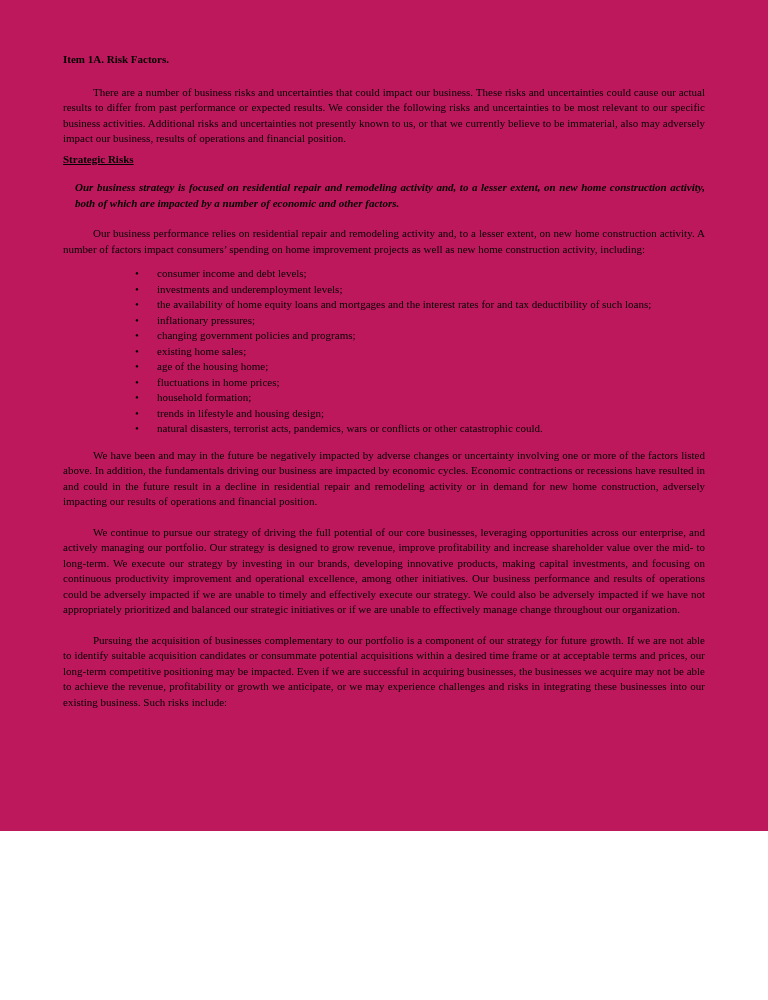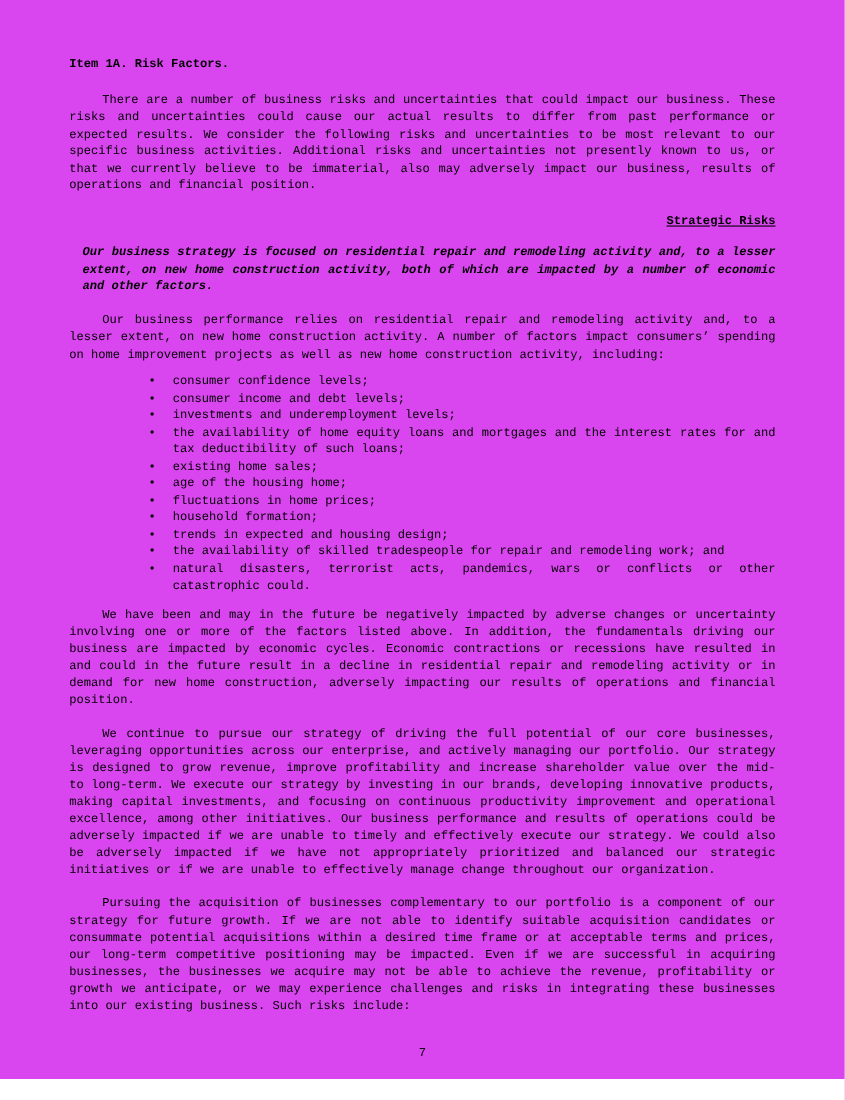--- a/index.html
+++ b/index.html
@@ -1,49 +1,48 @@
 <!DOCTYPE html>
 <html><head>
 <meta charset="utf-8">
 <style>
   * { box-sizing: border-box; }
   html, body { margin: 0; padding: 0; background: #ffffff; }
   .page {
     position: relative;
     width: 768px;
-    height: 981px;
-    background: #d946ef;
+    height: 831px;
+    background: #be185d;
     overflow: hidden;
-    font-family: Liberation Mono, monospace;
+    font-family: Liberation Serif, serif;
     color: #000000;
   }
   .content {
     position: absolute;
     left: 63px;
     top: 52px;
     width: 642px;
     font-size: 11px;
     line-height: 15.5px;
   }
   .item-heading {
     font-weight: 700;
     margin: 0 0 17px 0;
   }
   .body {
     margin: 0;
     text-align: justify;
     text-align-last: left;
   }
   .indent { text-indent: 30px; }
-  .intro { margin-bottom: 17px; }
+  .intro { margin-bottom: 5px; }
   .section-heading {
     font-weight: 700;
     text-decoration: underline;
     margin: 0 0 13px 0;
-    text-align: right;
   }
   .risk-heading {
     font-weight: 700;
     font-style: italic;
     margin: 0 0 15px 12px;
     text-align: justify;
     text-align-last: left;
   }
   .lead { margin-bottom: 9px; }
   .factor-list {
@@ -86,30 +85,30 @@
 
     <p class="body indent intro">There are a number of business risks and uncertainties that could impact our business. These risks and uncertainties could cause our actual results to differ from past performance or expected results. We consider the following risks and uncertainties to be most relevant to our specific business activities. Additional risks and uncertainties not presently known to us, or that we currently believe to be immaterial, also may adversely impact our business, results of operations and financial position.</p>
 
     <div class="section-heading">Strategic Risks</div>
 
     <div class="risk-heading">Our business strategy is focused on residential repair and remodeling activity and, to a lesser extent, on new home construction activity, both of which are impacted by a number of economic and other factors.</div>
 
     <p class="body indent lead">Our business performance relies on residential repair and remodeling activity and, to a lesser extent, on new home construction activity. A number of factors impact consumers’ spending on home improvement projects as well as new home construction activity, including:</p>
 
     <ul class="factor-list">
-      <li>consumer confidence levels;</li>
       <li>consumer income and debt levels;</li>
       <li>investments and underemployment levels;</li>
       <li>the availability of home equity loans and mortgages and the interest rates for and tax deductibility of such loans;</li>
+      <li>inflationary pressures;</li>
+      <li>changing government policies and programs;</li>
       <li>existing home sales;</li>
       <li>age of the housing home;</li>
       <li>fluctuations in home prices;</li>
       <li>household formation;</li>
-      <li>trends in expected and housing design;</li>
-      <li>the availability of skilled tradespeople for repair and remodeling work; and</li>
+      <li>trends in lifestyle and housing design;</li>
       <li>natural disasters, terrorist acts, pandemics, wars or conflicts or other catastrophic could.</li>
     </ul>
 
     <p class="body indent closing">We have been and may in the future be negatively impacted by adverse changes or uncertainty involving one or more of the factors listed above. In addition, the fundamentals driving our business are impacted by economic cycles.  Economic contractions or recessions have resulted in and could in the future result in a decline in residential repair and remodeling activity or in demand for new home construction, adversely impacting our results of operations and financial position.</p>
 
 
     <p class="body indent mb15">We continue to pursue our strategy of driving the full potential of our core businesses, leveraging opportunities across our enterprise, and actively managing our portfolio. Our strategy is designed to grow revenue, improve profitability and increase shareholder value over the mid- to long-term. We execute our strategy by investing in our brands, developing innovative products, making capital investments, and focusing on continuous productivity improvement and operational excellence, among other initiatives. Our business performance and results of operations could be adversely impacted if we are unable to timely and effectively execute our strategy. We could also be adversely impacted if we have not appropriately prioritized and balanced our strategic initiatives or if we are unable to effectively manage change throughout our organization.</p>
 
 
     <p class="body indent last">Pursuing the acquisition of businesses complementary to our portfolio is a component of our strategy for future growth. If we are not able to identify suitable acquisition candidates or consummate potential acquisitions within a desired time frame or at acceptable terms and prices, our long-term competitive positioning may be impacted. Even if we are successful in acquiring businesses, the businesses we acquire may not be able to achieve the revenue, profitability or growth we anticipate, or we may experience challenges and risks in integrating these businesses into our existing business. Such risks include:</p>

